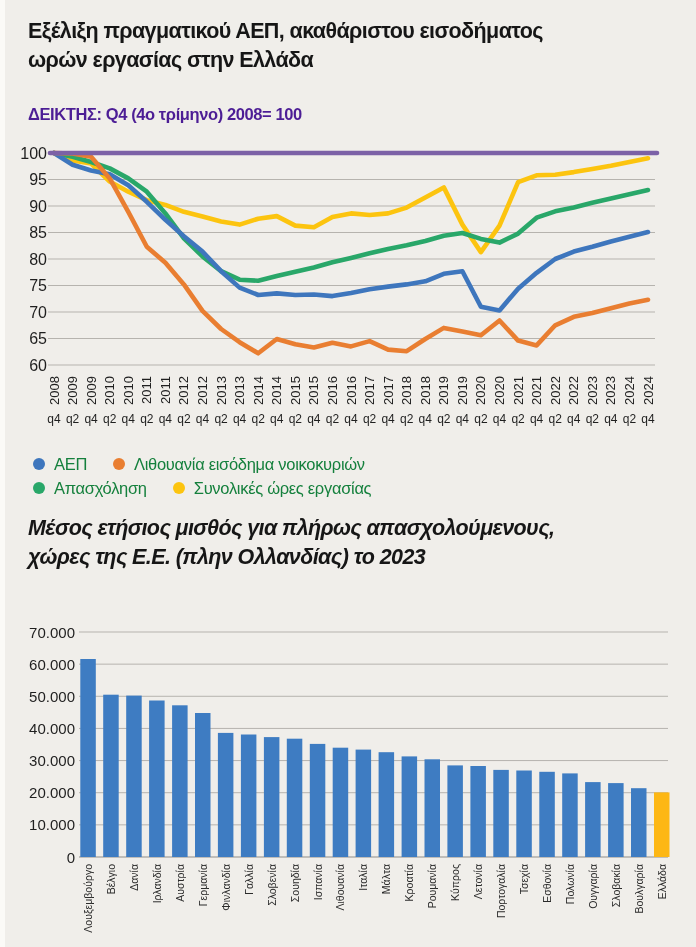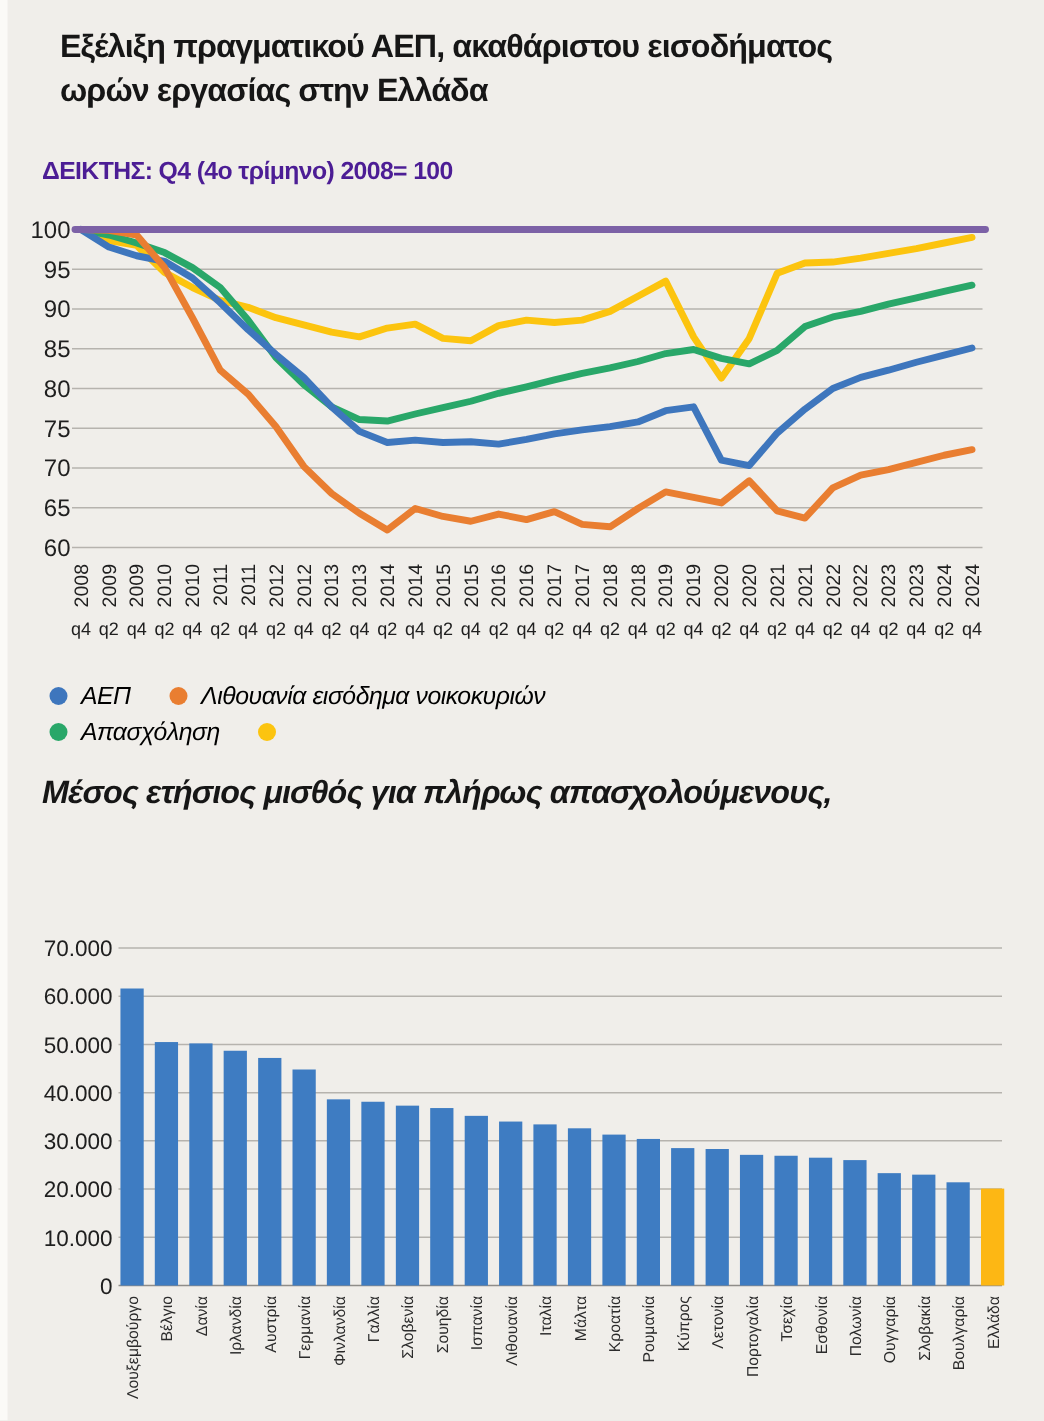--- a/index.html
+++ b/index.html
@@ -14,29 +14,29 @@
   }
   #edge-strip{
     position:absolute;left:0;top:0;width:5px;height:947px;
     background:#fbfaf7;
   }
   .chart-title{
     position:absolute;left:28px;
     color:#161616;font-weight:bold;font-size:21.5px;line-height:29px;
     letter-spacing:-0.6px;
   }
-  #title1{top:17px;margin-left:12px;}
+  #title1{top:17px;}
   #title2{top:514px;font-style:italic;}
   #subtitle1{
     position:absolute;left:28px;top:105px;
     color:#4c1d95;font-weight:bold;font-size:16.5px;letter-spacing:-0.4px;
   }
   #legend{
     position:absolute;left:33px;top:452px;
-    font-size:16.5px;color:#000000;letter-spacing:-0.3px;font-style:italic;
+    font-size:16.5px;color:#15803d;letter-spacing:-0.3px;
   }
   .legend-row{display:flex;align-items:center;height:24px;}
   .legend-item{display:flex;align-items:center;margin-right:26px;}
   .legend-dot{
     width:12px;height:12px;border-radius:50%;
     margin-right:9px;flex:0 0 auto;
   }
   svg{position:absolute;left:0;top:0;}
   svg text{font-family:"Liberation Sans", sans-serif;}
 </style>
@@ -246,20 +246,22 @@
         <span>Λιθουανία εισόδημα νοικοκυριών</span>
       </div>
     </div>
     <div class="legend-row">
       <div class="legend-item">
         <span class="legend-dot" style="background: rgb(41, 167, 105);"></span>
         <span>Απασχόληση</span>
       </div>
       <div class="legend-item">
         <span class="legend-dot" style="background: rgb(252, 196, 15);"></span>
+        <span>Συνολικές ώρες εργασίας</span>
       </div>
     </div>
   </div>
 
   <div id="title2" class="chart-title">
     <div>Μέσος ετήσιος μισθός για πλήρως απασχολούμενους,</div>
+    <div>χώρες της Ε.Ε. (πλην Ολλανδίας) το 2023</div>
   </div>
 </div>
 
 </body></html>

